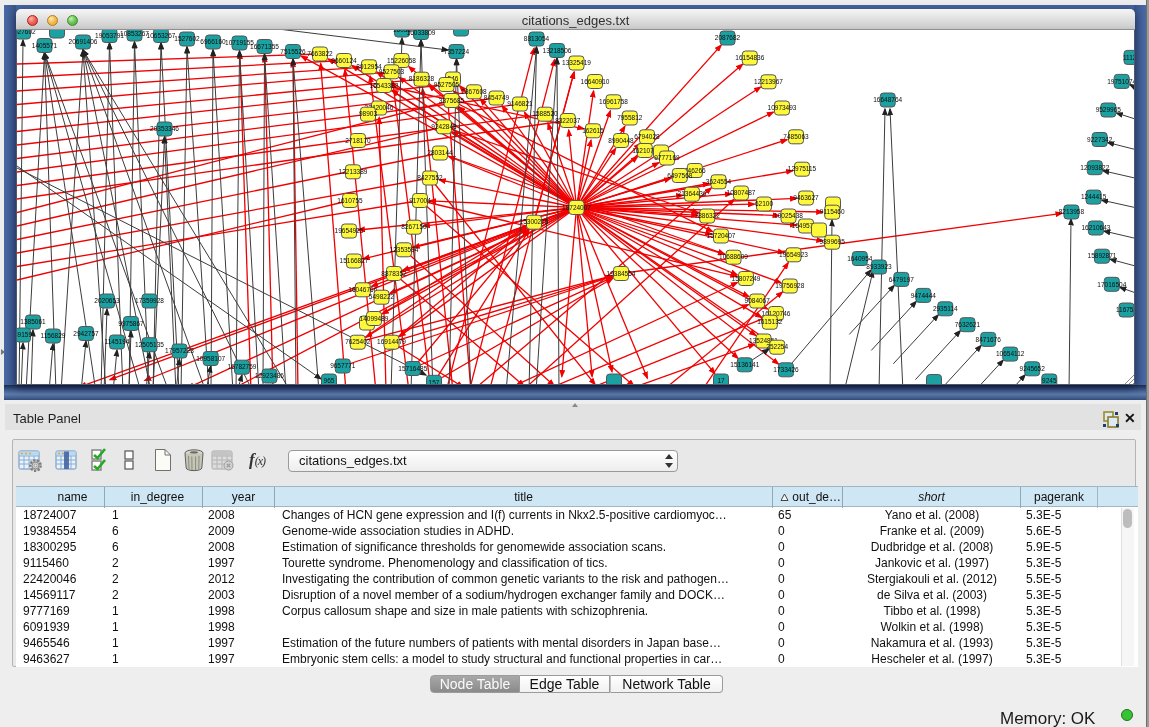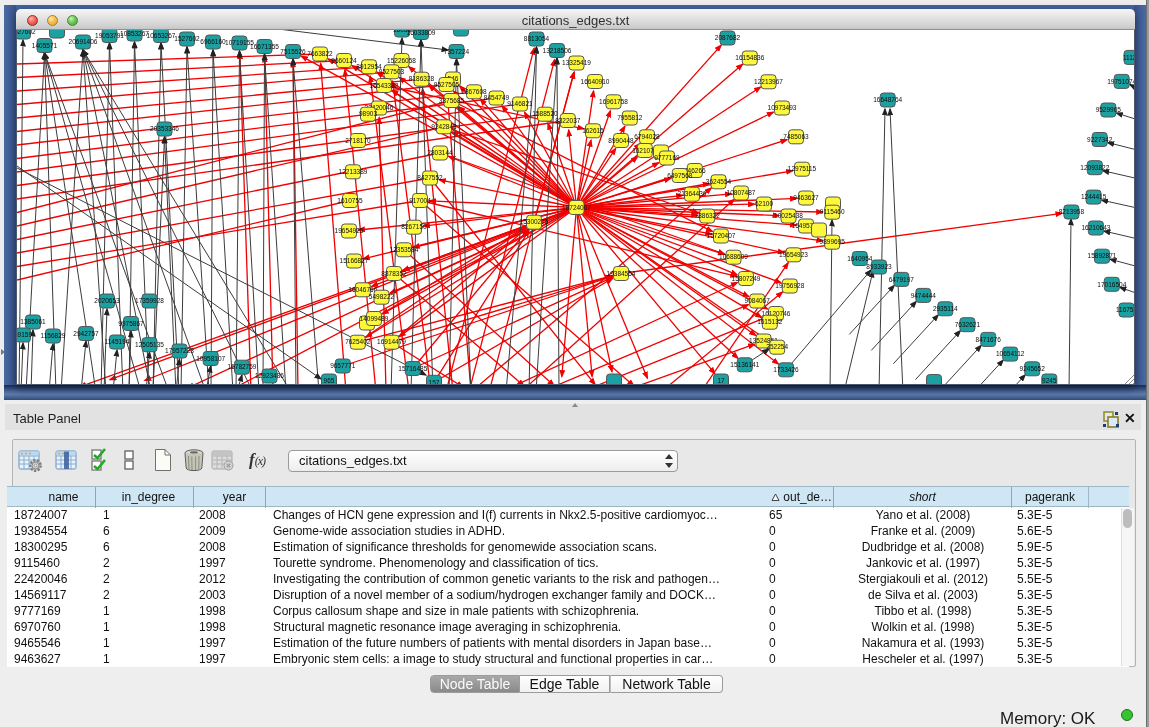--- a/index.html
+++ b/index.html
@@ -25,21 +25,21 @@
 .eb{stroke:#3c3c3c;stroke-width:1;}
 .nl{font:6.5px "Liberation Sans",sans-serif;fill:#0d0d0d;text-anchor:middle;}
 
 #panel{left:0;top:400px;width:1146px;height:327px;background:#eeeeee;}
 #phead{left:5px;top:404px;width:1136px;height:26px;background:#e2e2e2;}
 #ptitle{left:13px;top:411px;font-size:13px;color:#1f1f1f;}
 #pbox{left:12px;top:439px;width:1124px;height:228px;border:1px solid #b4b4b4;border-radius:2px;background:#e8e8e8;}
 #dropdown{left:288px;top:450px;width:390px;height:22px;background:linear-gradient(#ffffff,#ededed);border:1px solid #9a9a9a;border-radius:4px;font-size:13px;color:#111;line-height:20px;padding-left:10px;}
 #ddarrows{left:664px;top:453px;}
 
-#tbl{left:7px;top:486px;width:1122px;height:181px;background:#fff;}
+#tbl{left:16px;top:486px;width:1122px;height:181px;background:#fff;}
 #thead{position:absolute;left:0;top:0;width:1122px;height:21px;background:#cfe6f4;border-top:1px solid #9fb6c4;border-bottom:1px solid #9fb6c4;font-size:12px;color:#111;}
 .th{position:absolute;top:0;height:21px;line-height:21px;text-align:center;border-right:1px solid #8fa8b8;white-space:nowrap;overflow:hidden;}
 .tr{position:relative;width:1122px;height:16px;font-size:12px;color:#101010;white-space:nowrap;}
 .tr div{position:absolute;top:0;height:16px;line-height:16px;overflow:hidden;}
 .c0{left:7px;width:85px;}
 .c1{left:96px;width:90px;}
 .c2{left:192px;width:75px;}
 .c3{left:266px;width:494px;}
 .c4{left:762px;width:65px;}
 .c5{left:827px;width:178px;text-align:center;}
@@ -629,20 +629,21 @@
 <div class="abs" id="dropdown">citations_edges.txt</div>
 <svg class="abs" id="ddarrows" width="10" height="16">
       <path d="M5,1 L9,6 L1,6 z" fill="#333"></path>
       <path d="M5,15 L9,10 L1,10 z" fill="#333"></path>
     </svg>
 <div class="abs" id="tbl">
 <div id="thead">
 <div class="th" style="left:0;width:89px;padding-left:25px;box-sizing:border-box;">name</div>
 <div class="th" style="left:89px;width:98px;padding-left:8px;box-sizing:border-box;">in_degree</div>
 <div class="th" style="left:187px;width:72px;padding-left:10px;box-sizing:border-box;">year</div>
+<div class="th" style="left:259px;width:498px;">title</div>
 <div class="th" style="left:757px;width:70px;text-align:left;padding-left:7px;"><svg width="9" height="9" style="vertical-align:-1px;">
             <path d="M4.5,1 L8,7.5 H1 z" fill="#f4f8fb" stroke="#444" stroke-width="1"></path>
           </svg> out_de…</div>
 <div class="th" style="left:827px;width:178px;font-style:italic;">short</div>
 <div class="th" style="left:1005px;width:77px;border-right:1px solid #9fb6c4;">pagerank</div>
 </div>
 <div style="position:absolute;left:0;top:21px;">
 <div class="tr">
           <div class="c0">18724007</div>
           <div class="c1">1</div>
@@ -700,42 +701,41 @@
 <div class="tr">
           <div class="c0">9777169</div>
           <div class="c1">1</div>
           <div class="c2">1998</div>
           <div class="c3">Corpus callosum shape and size in male patients with schizophrenia.</div>
           <div class="c4">0</div>
           <div class="c5">Tibbo et al. (1998)</div>
           <div class="c6">5.3E-5</div>
         </div>
 <div class="tr">
-          <div class="c0">6970760</div>
+          <div class="c0">6091939</div>
           <div class="c1">1</div>
           <div class="c2">1998</div>
-          <div class="c3">Structural magnetic resonance image averaging in schizophrenia.</div>
           <div class="c4">0</div>
           <div class="c5">Wolkin et al. (1998)</div>
           <div class="c6">5.3E-5</div>
         </div>
 <div class="tr">
           <div class="c0">9465546</div>
           <div class="c1">1</div>
           <div class="c2">1997</div>
           <div class="c3">Estimation of the future numbers of patients with mental disorders in Japan base…</div>
           <div class="c4">0</div>
           <div class="c5">Nakamura et al. (1993)</div>
           <div class="c6">5.3E-5</div>
         </div>
 <div class="tr">
           <div class="c0">9463627</div>
           <div class="c1">1</div>
           <div class="c2">1997</div>
-          <div class="c3">Embryonic stem cells: a image to study structural and functional properties in car…</div>
+          <div class="c3">Embryonic stem cells: a model to study structural and functional properties in car…</div>
           <div class="c4">0</div>
           <div class="c5">Hescheler et al. (1997)</div>
           <div class="c6">5.3E-5</div>
         </div>
 </div>
 </div>
 <div class="abs" id="sbar"></div>
 <div class="abs" id="sthumb"></div>
 <div class="abs tab" id="tab1">Node Table</div>
 <div class="abs tab" id="tab2">Edge Table</div>

